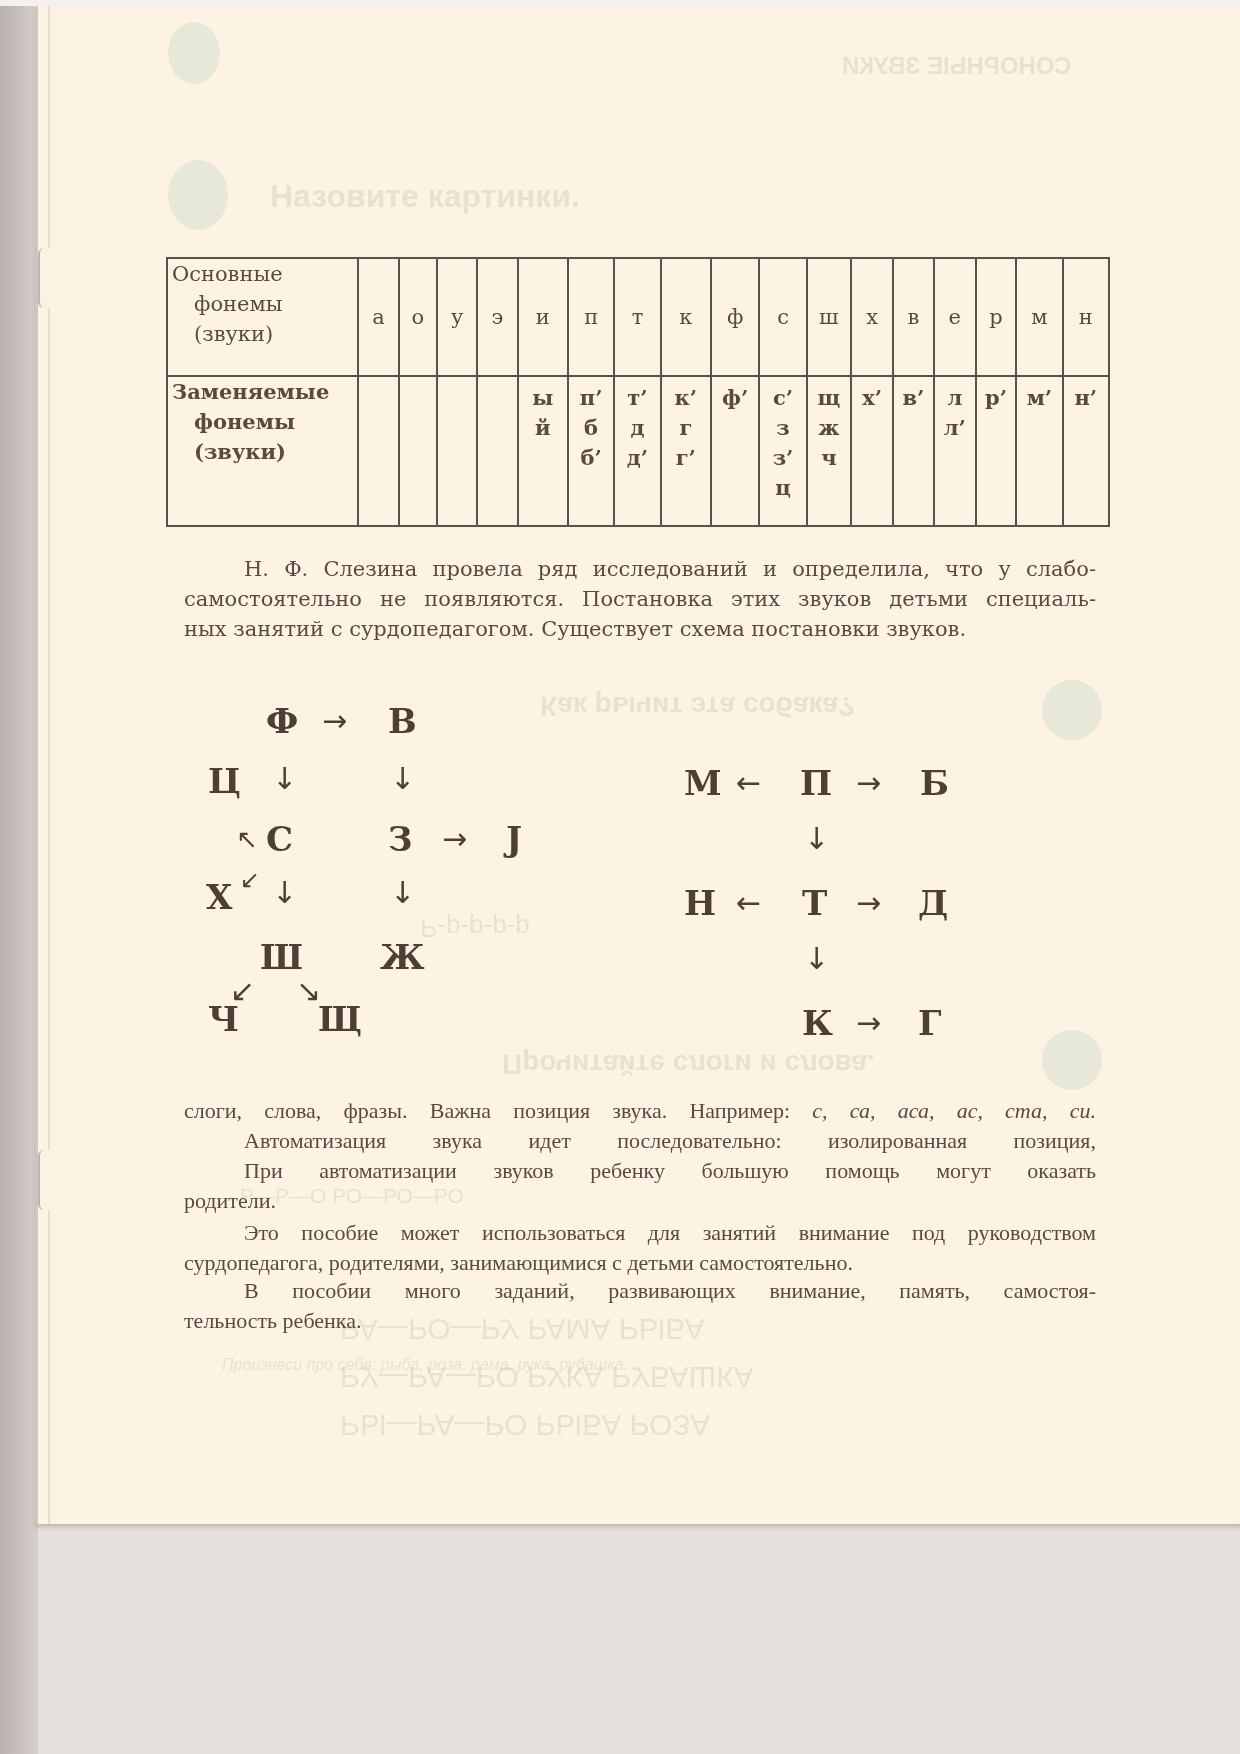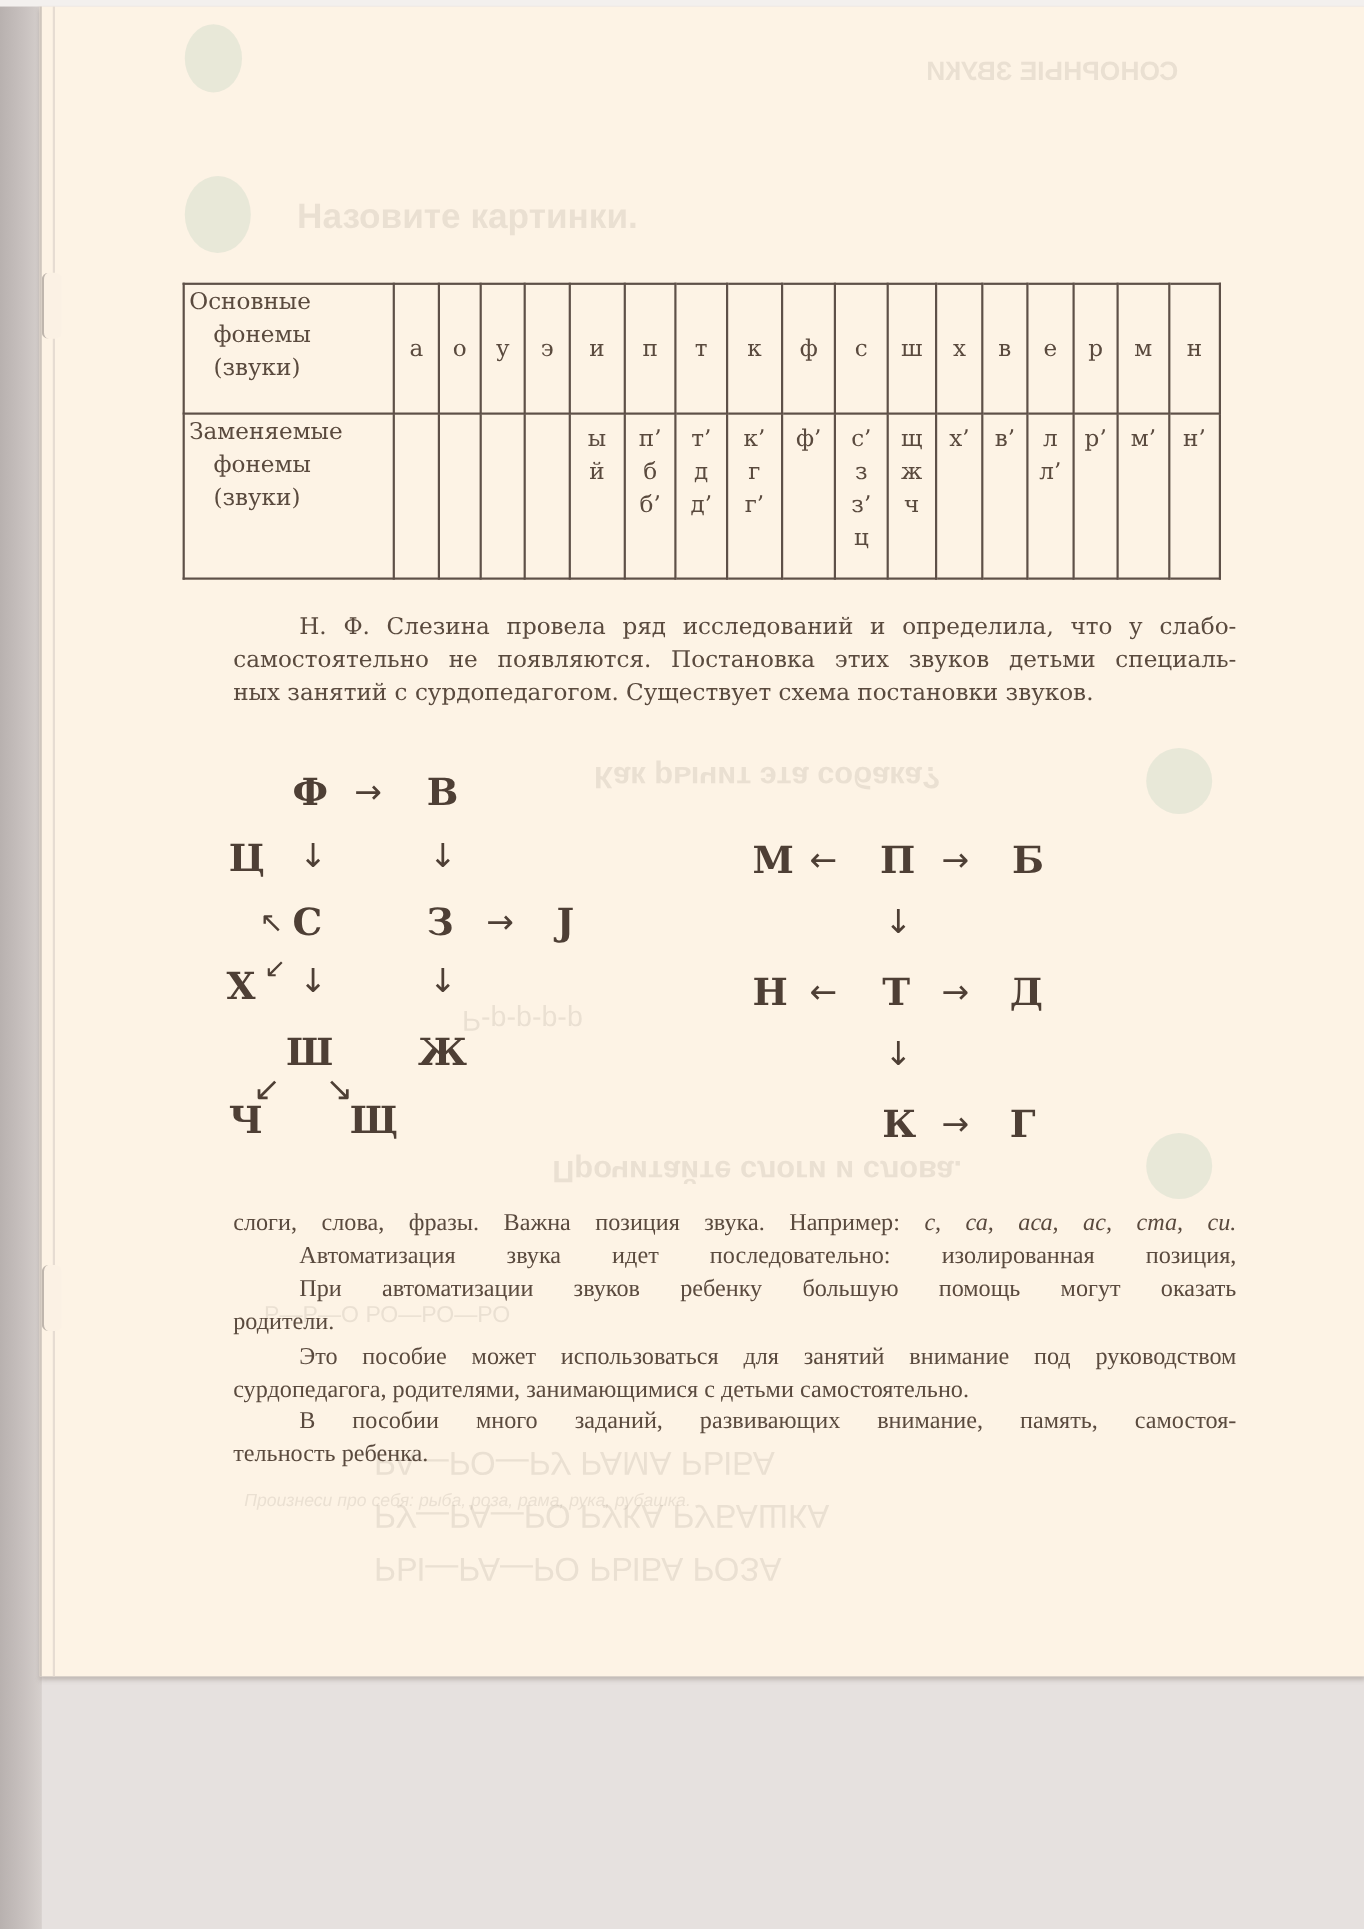--- a/index.html
+++ b/index.html
@@ -30,30 +30,30 @@
     .phoneme-table {
       position: absolute; left: 166px; top: 257px; width: 944px; height: 270px;
       border-collapse: collapse; table-layout: fixed;
       font-size: 21px; color: #5a4a3e;
     }
     .phoneme-table td {
       border: 2px solid #5e5048; vertical-align: top; text-align: center; padding: 0;
     }
     .phoneme-table tr.row-main td { height: 116px; vertical-align: middle; }
     .phoneme-table tr.row-main td.row-label { vertical-align: top; }
-    .phoneme-table tr.row-sub td { height: 148px; }
+    .phoneme-table tr.row-sub td { height: 148px; font-weight: bold; }
     .phoneme-table td.row-label { text-align: left; padding: 0 0 0 4px; line-height: 30px; font-size: 21px; }
     .phoneme-table td.row-label span { display: block; }
     .phoneme-table td.row-label span.indent { padding-left: 22px; }
     .cell-lines { padding-top: 6px; line-height: 30px; }
     .cell-lines span { display: block; }
 
     
     .para {
-      position: absolute; left: 212px; width: 912px; font-size: 21px; line-height: 30px;
+      position: absolute; left: 184px; width: 912px; font-size: 21px; line-height: 30px;
       text-align: justify; color: #5a4a3e;
     }
     .para .line { display: block; white-space: nowrap; text-align-last: justify; }
     .para .line.last { text-align-last: left; }
     .para .line.first { text-indent: 60px; }
     .para em { font-style: italic; }
     .para2 { font-family: "Liberation Serif", "DejaVu Serif", serif; font-size: 22px; }
 
     
     .sym { position: absolute; font-family: "DejaVu Serif", serif; font-weight: bold; font-size: 34px; color: #4e3f35; line-height: 1; }

